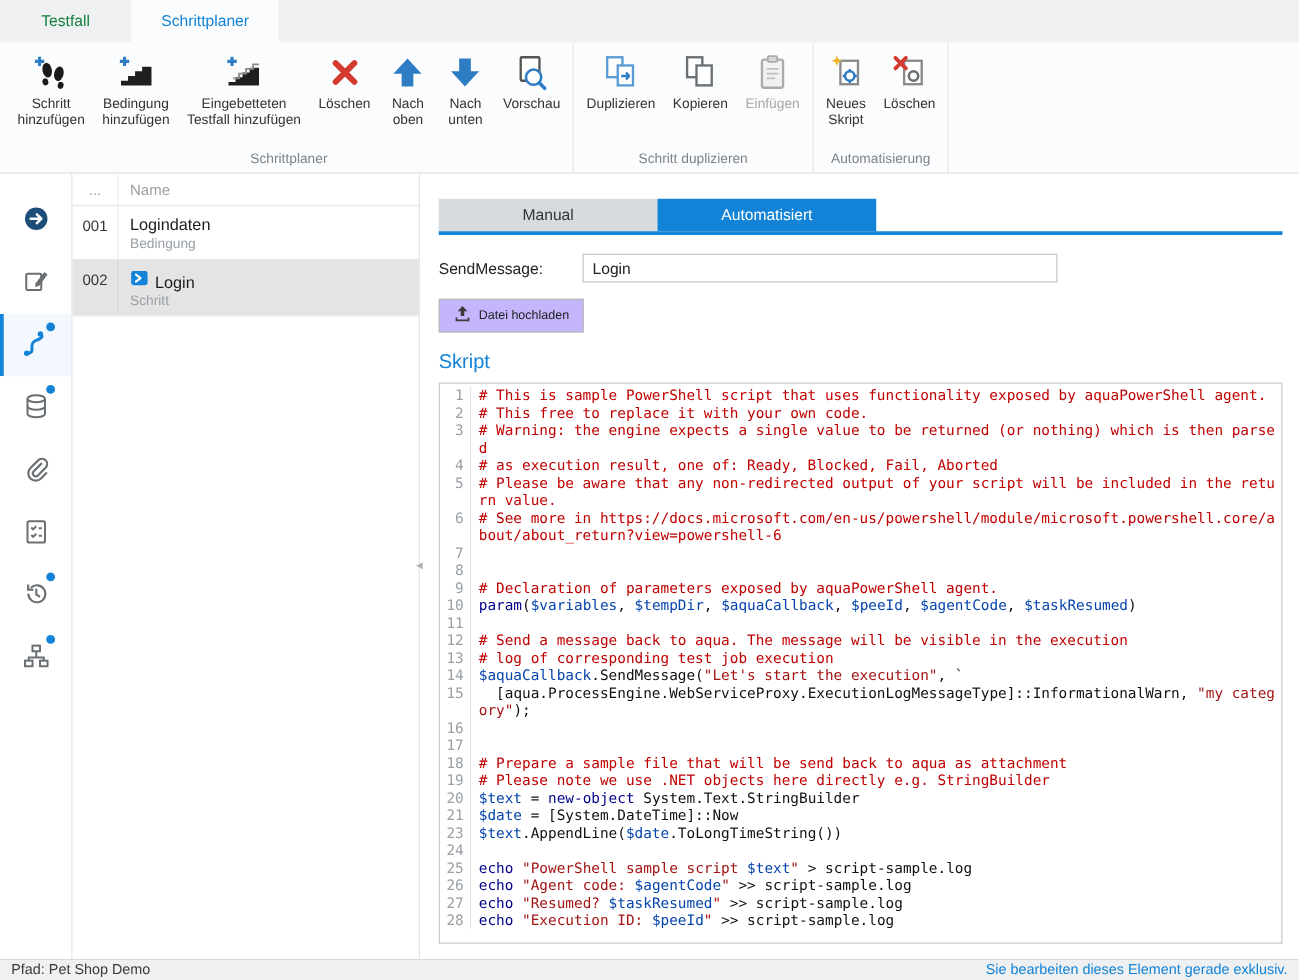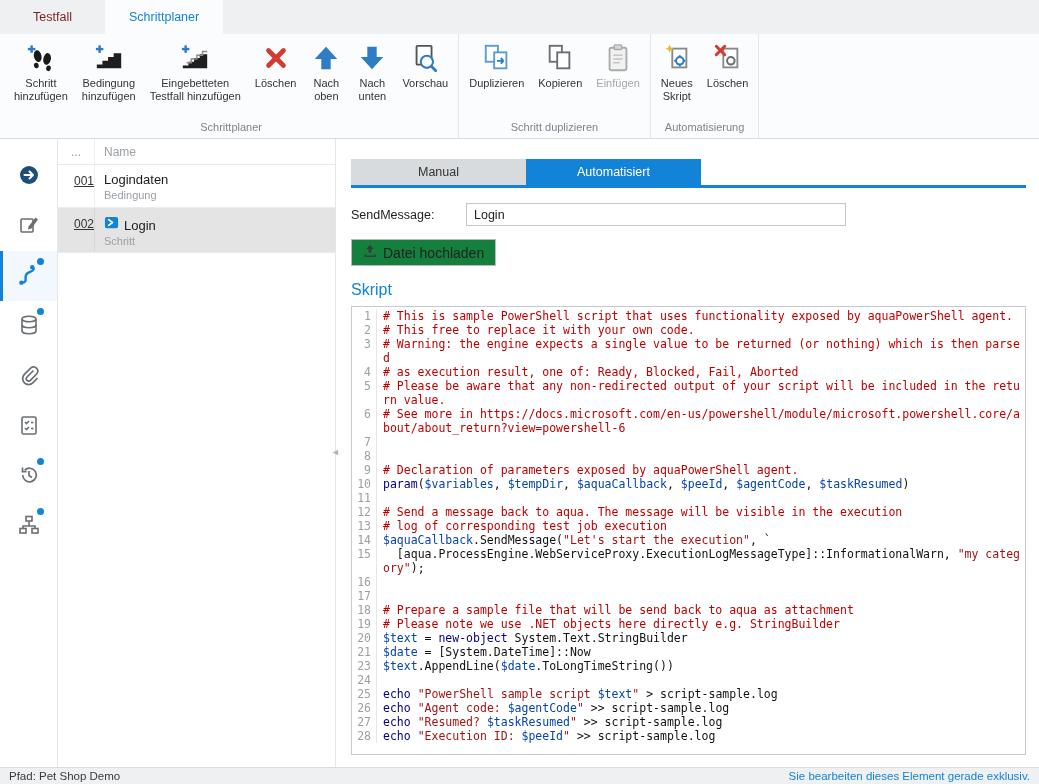--- a/index.html
+++ b/index.html
@@ -4,21 +4,21 @@
 <style>
   * { box-sizing: border-box; margin: 0; padding: 0; }
   html,body { width:1039px; height:784px; overflow:hidden; }
   body {
     font-family: "Liberation Sans", "DejaVu Sans", sans-serif;
     font-size: 12px; color:#222; background:#fff; position:relative;
   }
   
   .tabbar { height:34px; background:#eef0f2; display:flex; }
   .wtab { min-width:105px; padding:0 24px; display:flex; align-items:center; justify-content:center;
-          font-size:12.5px; color:#7f1d1d; cursor:pointer; }
+          font-size:12.5px; color:#15803d; cursor:pointer; }
   .wtab.active { background:#fbfcfd; color:var(--accent); }
   
   .ribbon { height:105px; background:#fbfcfd; display:flex; border-bottom:1px solid #d9dbdd; padding-left:4px; }
   .rgroup { display:flex; flex-direction:column; border-right:1px solid #e4e6e8; padding:2px 3px 0; }
   .rbtns { flex:1; display:flex; align-items:flex-start; }
   .rbtn { display:flex; flex-direction:column; align-items:center; padding:5px 7px 2px; min-width:46px; cursor:pointer; }
   .rbtn .icon { height:34px; display:flex; align-items:center; justify-content:center; }
   .rlabel { font-size:11px; line-height:13px; text-align:center; white-space:pre-line; color:#333; margin-top:2px; }
   .rbtn.disabled { cursor:default; }
   .rbtn.disabled .rlabel { color:#a6a6a6; }
@@ -30,40 +30,40 @@
                position:relative; color:#6a6f73; cursor:pointer; }
   .side-item.active { color:var(--accent); box-shadow: inset 3px 0 0 var(--accent); background:#f2f8fd; }
   .dot { position:absolute; top:7px; right:13px; width:7px; height:7px; border-radius:50%; background:var(--accent); }
   
   .steps-panel { width:278px; border-right:1px solid #e4e6e8; position:relative; display:flex; flex-direction:column; }
   .steps-header { display:flex; height:26px; align-items:stretch; border-bottom:1px solid #e6e8ea; color:#9aa0a5; font-size:12px; }
   .hdr-num { width:37px; display:flex; align-items:center; justify-content:center; border-right:1px solid #efefef; }
   .hdr-name { display:flex; align-items:center; padding-left:9px; }
   .step-row { display:flex; border-bottom:1px solid #ececec; min-height:43px; cursor:pointer; }
   .step-row.selected { background:#e4e4e4; }
-  .step-num { width:37px; flex:0 0 37px; padding-top:9px; text-align:right; font-size:12px; color:#333; border-right:1px solid #efefef;text-decoration:underline; }
+  .step-num { width:37px; flex:0 0 37px; padding-top:9px; text-align:center; font-size:12px; color:#333; border-right:1px solid #efefef; }
   .step-row.selected .step-num { border-right-color:#d7d7d7; }
   .step-main { flex:1; padding:7px 8px 5px 9px; }
   .step-name-row { display:flex; align-items:flex-end; gap:5px; font-size:13px; color:#1b1b1b; }
   .step-type { font-size:11px; color:#9aa0a5; margin-top:2px; }
   .collapse-handle { position:absolute; right:-7px; top:300px; width:13px; height:26px; display:flex;
                      align-items:center; justify-content:center; color:#aeb3b7; font-size:9px; z-index:4; cursor:pointer; }
   
   .main { flex:1; display:flex; flex-direction:column; padding:20px 13px 12px 15px; min-width:0; }
   .detail-tabs { display:flex; }
   .dtab { width:175px; height:26px; display:flex; align-items:center; justify-content:center;
           font-size:12.5px; background:#d8dbdd; color:#333; cursor:pointer; }
   .dtab.active { background:var(--accent); color:#fff; }
   .tab-underline { height:3px; background:var(--accent); margin-bottom:15px; }
   .form-row { display:flex; align-items:center; margin-bottom:13px; }
   .form-label { width:115px; font-size:12.5px; color:#222; }
   .text-input { width:380px; height:23px; border:1px solid #c4c8cb; padding:0 7px; font-size:12.5px;
                 font-family:inherit; background:#fff; color:#222; }
-  .upload-btn { display:inline-flex; align-items:center; gap:6px; border:1px solid #b7bbbe; background:#15803d;
-                padding:4px 11px; font-size:14px; color:#222; cursor:pointer; width:fit-content; margin-bottom:13px; }
+  .upload-btn { display:inline-flex; align-items:center; gap:6px; border:1px solid #b7bbbe; background:#c4b5fd;
+                padding:4px 11px; font-size:10px; color:#222; cursor:pointer; width:fit-content; margin-bottom:13px; }
   .script-heading { color:var(--accent); font-size:16px; font-weight:400; margin:2px 0 7px; }
   .editor { flex:1; border:1px solid #c8cbce; overflow:hidden; background:#fff;
             font-family:"DejaVu Sans Mono","Liberation Mono",monospace; font-size:11.5px; line-height:14px; padding-top:2px; }
   .code-line { display:flex; }
   .ln { width:25px; flex:0 0 25px; text-align:right; padding-right:5px; color:#9aa0a5; border-right:1px solid #e4e6e8; }
   .code { flex:1; padding-left:6px; padding-right:4px; white-space:pre-wrap; word-break:break-all; color:#111; }
   .seg-c { color:var(--comment); }
   .seg-k { color:var(--keyword); }
   .seg-v { color:var(--variable); }
   .seg-s { color:var(--string); }

